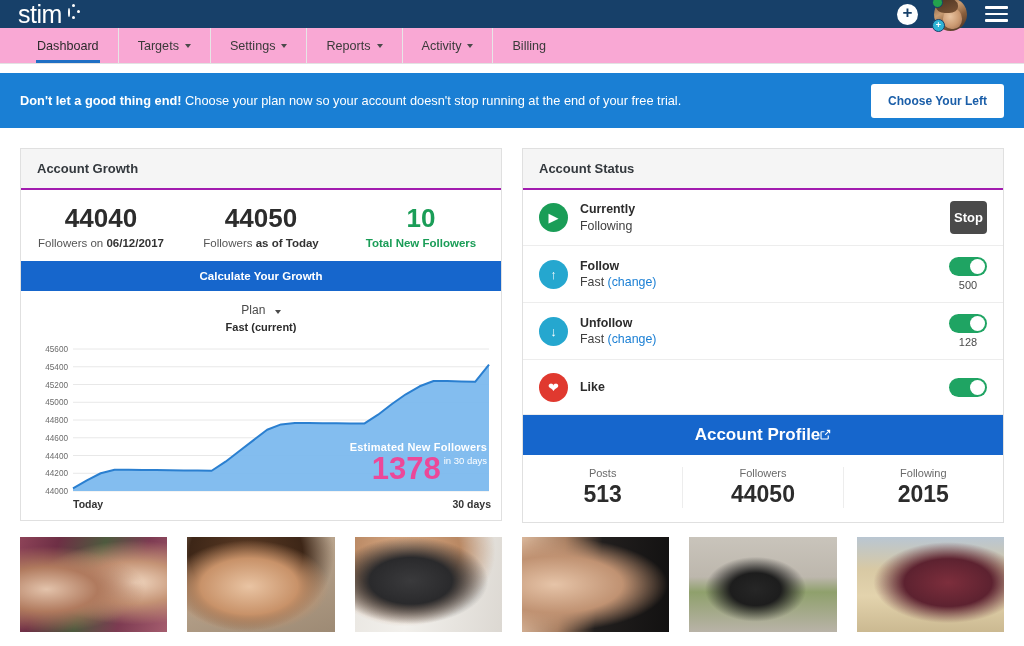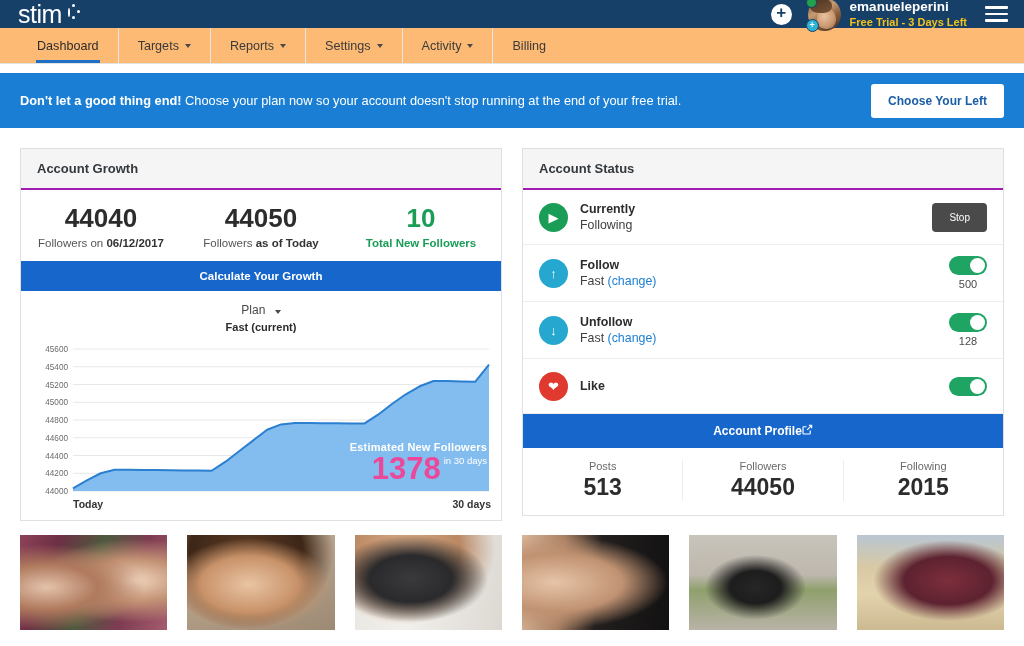--- a/index.html
+++ b/index.html
@@ -62,21 +62,21 @@
     color:#fff; font-size:9px; font-weight:700; line-height:0; padding-bottom:1px;
   }
   .user-meta { display:flex; flex-direction:column; line-height:1.22; }
   .user-name { color:#ffffff; font-size:13.5px; font-weight:700; }
   .user-trial { color:#f2c21c; font-size:11px; font-weight:700; }
   .hamburger { display:flex; flex-direction:column; gap:4px; cursor:pointer; padding:4px 2px; }
   .hamburger span { display:block; width:23px; height:2.5px; background:#ffffff; border-radius:1px; }
 
   
   .navbar {
-    height: 36px; background:#fdba74; border-bottom:1px solid #e2e2e2;
+    height: 36px; background:#f9a8d4; border-bottom:1px solid #e2e2e2;
     display:flex; align-items:stretch; padding-left: 18px;
   }
   .navtab {
     display:flex; align-items:center; padding:0 19px; font-size:12.6px;
     color:#3a3a3a; cursor:pointer; position:relative; border-right:1px solid #e6e6e6;
     white-space:nowrap;
   }
   .navtab:last-child { border-right:none; }
   .navtab.active { color:#2b2b2b; font-weight:400; }
   .navtab.active::after {
@@ -161,38 +161,38 @@
     color:#fff; font-size:13px; margin-right:12px;
   }
   .sicon.green { background:#1a9d57; }
   .sicon.blue { background:#25a7cf; }
   .sicon.red { background:#e0392f; }
   .stext { flex:1; line-height:1.3; }
   .stext .t1 { font-size:12.4px; font-weight:700; color:#2c2c2c; }
   .stext .t2 { font-size:12.4px; color:#3f3f3f; }
   .stext .t2 a { color:#1a7fd4; text-decoration:none; cursor:pointer;text-align:right; }
   .stop-btn {
-    background:#4a4a4a; color:#fff; font-size:10px; font-weight:400;
-    border:none; border-radius:4px; padding:9px 17px; cursor:pointer;
+    background:#4a4a4a; color:#fff; font-size:13px; font-weight:700;
+    border:none; border-radius:4px; padding:9px 4px; cursor:pointer;
   }
   .toggle-wrap { display:flex; flex-direction:column; align-items:center; gap:3px; }
   .toggle {
     width:38px; height:19px; border-radius:10px; background:#1fa463;
     position:relative; cursor:pointer;
   }
   .toggle .knob {
     position:absolute; right:2px; top:2px; width:15px; height:15px;
     border-radius:50%; background:#ffffff;
   }
   .toggle-count { font-size:11px; color:#4a4a4a; }
 
   .profile-btn {
     display:flex; align-items:center; justify-content:center; 
     width:100%; background:#1666cc; color:#fff; border:none;
-    font-size:12px; font-weight:700; padding:10px 0; cursor:pointer;
+    font-size:17px; font-weight:700; padding:10px 0; cursor:pointer;
   }
 
   .count-row { display:flex; padding: 12px 0 14px 0; }
   .cstat { flex:1; text-align:center; border-right:1px solid #ededed; }
   .cstat:last-child { border-right:none; }
   .cstat .c-lbl { font-size:11px; color:#6a6a6a; }
   .cstat .c-num { font-size:23px; font-weight:700; color:#2c2c2c; margin-top:2px; }
 
   
   .thumbs { display:flex; gap:20px; padding: 14px 20px 0 20px; }
@@ -245,47 +245,43 @@
     </span>
   </div>
   <div class="topbar-right">
     <div class="plus-btn">+</div>
     <div class="user-block">
       <div class="avatar-wrap">
         <div class="avatar"></div>
         <span class="badge-green"></span>
         <span class="badge-blue">+</span>
       </div>
-      <div class="user-meta">
-        <span class="user-name">emanueleperini</span>
-        <span class="user-trial">Free Trial - 3 Days Left</span>
-      </div>
     </div>
     <div class="hamburger">
       <span></span>
         <span></span>
         <span></span>
     </div>
   </div>
 </div>
 
 <div class="navbar">
   <div class="navtab active">
     <span>Dashboard</span>
   </div>
   <div class="navtab">
     <span>Targets</span>
     <span class="caret"></span>
   </div>
   <div class="navtab">
+    <span>Settings</span>
+    <span class="caret"></span>
+  </div>
+  <div class="navtab">
     <span>Reports</span>
-    <span class="caret"></span>
-  </div>
-  <div class="navtab">
-    <span>Settings</span>
     <span class="caret"></span>
   </div>
   <div class="navtab">
     <span>Activity</span>
     <span class="caret"></span>
   </div>
   <div class="navtab">
     <span>Billing</span>
   </div>
 </div>

